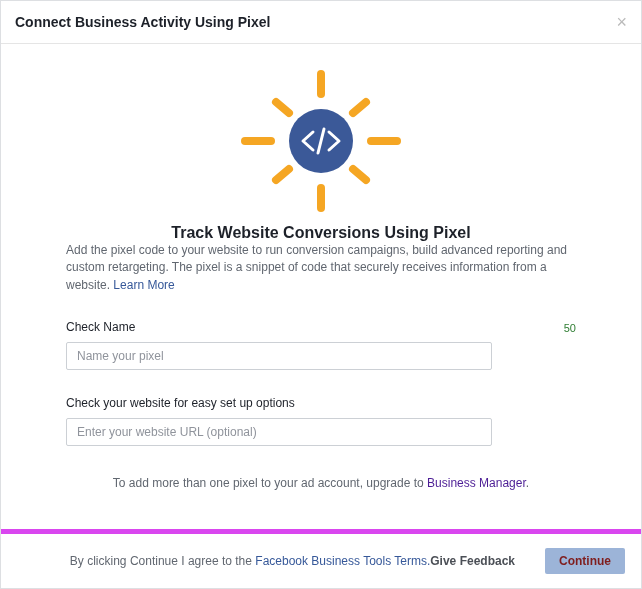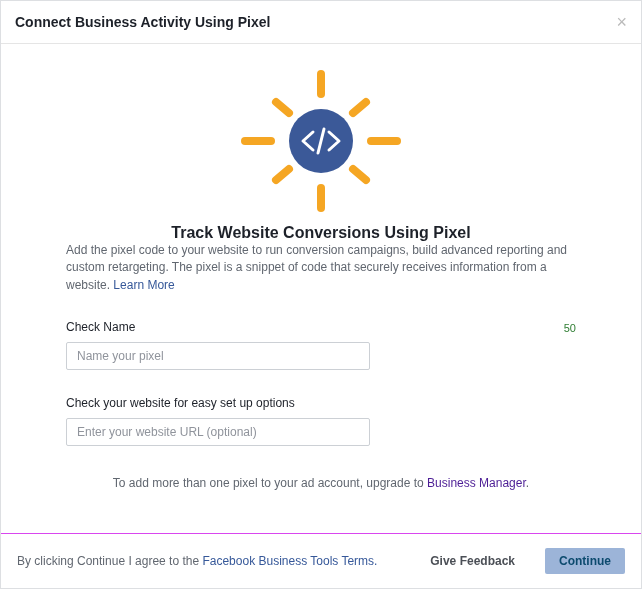--- a/index.html
+++ b/index.html
@@ -72,21 +72,21 @@
     }
     .field-label {
       font-size: 12px;
       color: #1d2129;
     }
     .char-count {
       font-size: 11px;
       color: #2e7d32;
     }
     .text-input {
-      width: 304px;
+      width: 426px;
       height: 28px;
       border: 1px solid #ccd0d5;
       border-radius: 2px;
       padding: 4px 10px;
       font-size: 12px;
       margin-top: 8px;
       color: #1d2129;
       background: #fff;
     }
     .text-input::placeholder { color: #90949c; }
@@ -94,25 +94,25 @@
       font-size: 12px;
       color: #616770;
       text-align: center;
       margin-top: 30px;
     }
     .info-text a {
       color: #4c1d95;
       text-decoration: none;
     }
     .footer {
-      border-top: 1px solid #d946ef;
+      border-top: 5px solid #d946ef;
       padding: 14px 16px;
       display: flex;
       align-items: center;
-      justify-content: space-between;
+      justify-content: flex-end;
       background: #fff;
     }
     .terms {
       font-size: 12px;
       color: #616770;
     }
     .terms a {
       color: #365899;
       text-decoration: none;
     }
@@ -122,21 +122,21 @@
       gap: 30px;
     }
     .feedback-link {
       font-size: 12px;
       font-weight: 700;
       color: #4b4f56;
       cursor: pointer;
     }
     .primary-btn {
       background: #9cb4d8;
-      color: #0c4a6e;
+      color: #7f1d1d;
       border: none;
       padding: 6px 14px;
       font-size: 12px;
       font-weight: 700;
       border-radius: 2px;
       cursor: pointer;
     }
   </style>
 </head>
 <body>

